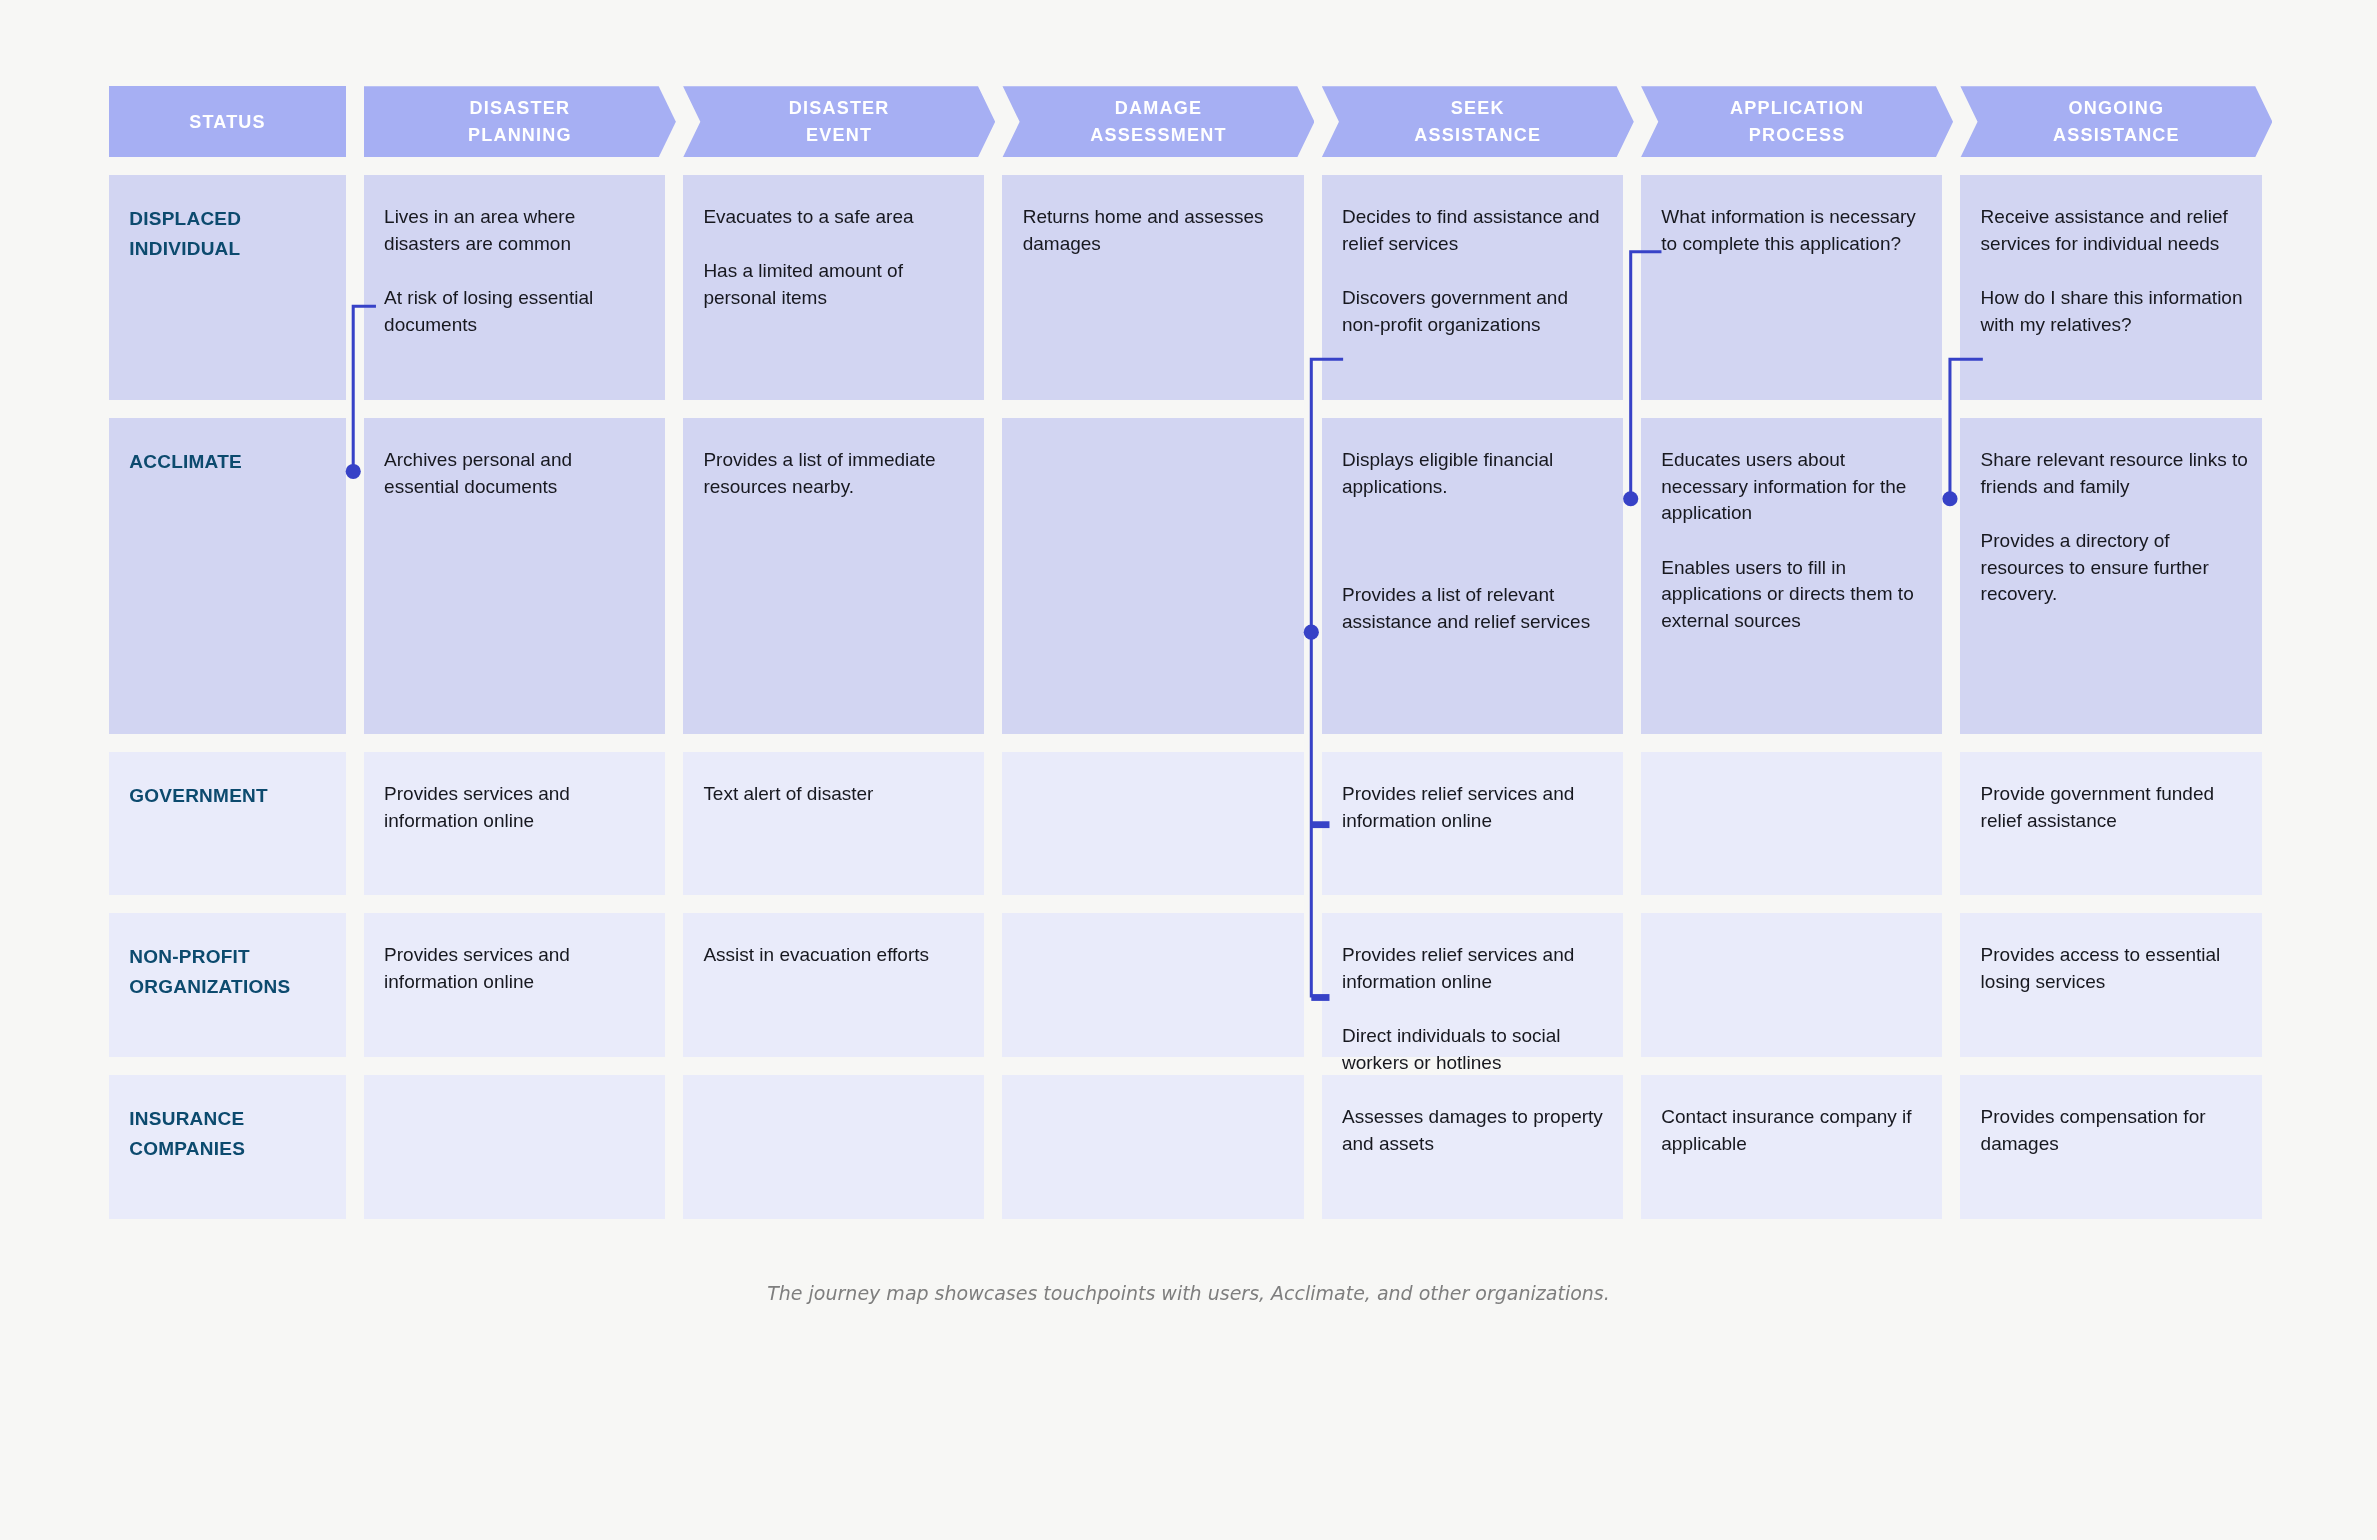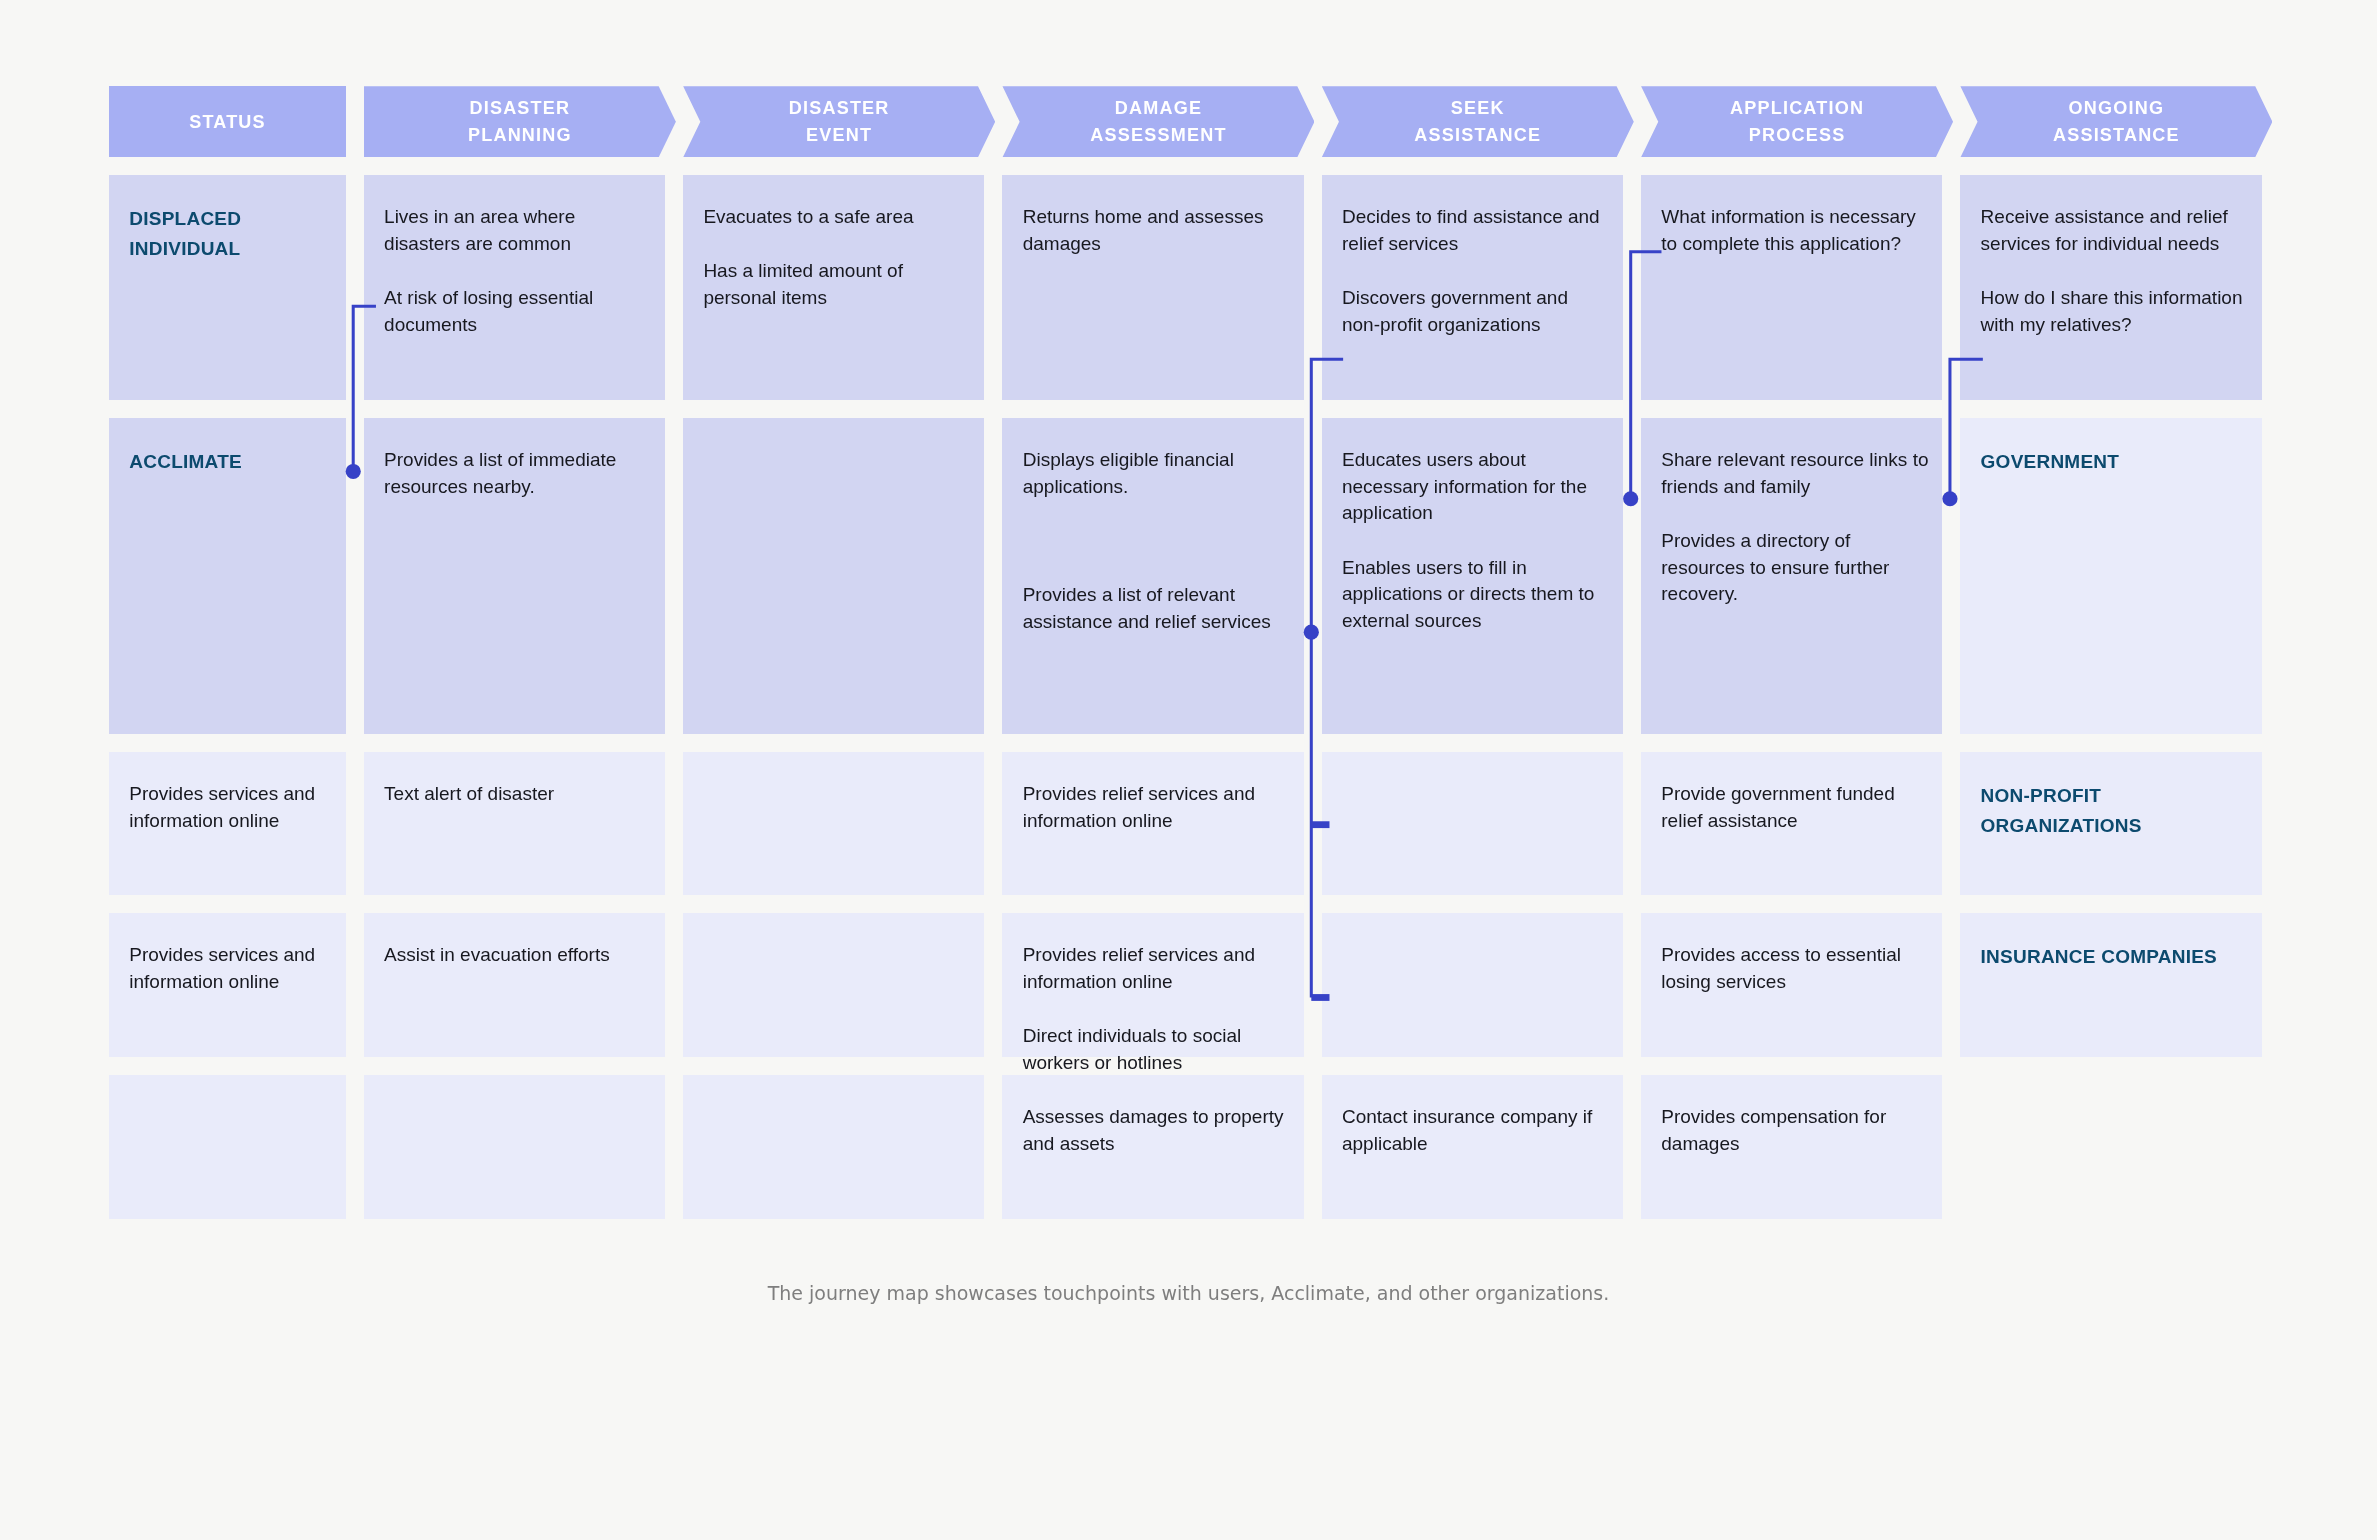--- a/index.html
+++ b/index.html
@@ -35,21 +35,21 @@
   .cell p:last-child{margin-bottom:0;}
   .cell p:empty{min-height:1.13vw;}
   .row-label{font-weight:bold;font-size:0.8vw;line-height:1.25vw;letter-spacing:0.01vw;color:#0c4a6e;}
   .overlay{position:absolute;left:0;top:0;width:100%;height:100%;pointer-events:none;}
   .connector{stroke:var(--connector,#3742c7);fill:none;stroke-width:2;}
   .connector-tick{stroke:var(--connector,#3742c7);fill:none;stroke-width:4.5;}
   .connector-dot{fill:var(--connector,#3742c7);stroke:none;}
   .caption{
     position:absolute;left:0;top:95.9%;width:100%;text-align:center;
     font-family:"DejaVu Sans", sans-serif;
-    font-size:0.8vw;color:var(--caption,#7e7e7e);
+    font-size:0.8vw;color:var(--caption,#7e7e7e);font-style:italic;
   }
 </style>
 </head>
 <body>
 
 <div class="canvas" style="--bg: #f7f7f5; --phase: #a6aff3; --celldark: #d2d5f2; --celllight: #e9ebfa; --connector: #3742c7; --text: #17181f; --headertext: #ffffff; --caption: #7e7e7e;">
 
   <div class="grid" id="grid">
       <div class="phase-head">STATUS</div>
       <div class="phase-head chev chev-first">DISASTER
@@ -81,20 +81,23 @@
         <p>Discovers government and non-profit organizations</p>
       </div>
       <div class="cell cell-dark row-dark">
         <p>What information is necessary to complete this application?</p>
       </div>
       <div class="cell cell-dark row-dark">
         <p>Receive assistance and relief services for individual needs</p>
         <p>How do I share this information with my relatives?</p>
       </div>
       <div class="cell cell-dark row-dark"><span class="row-label">ACCLIMATE</span></div>
+      <div class="cell cell-dark row-dark">
+        <p>Archives personal and essential documents</p>
+      </div>
       <div class="cell cell-dark row-dark">
         <p>Provides a list of immediate resources nearby.</p>
       </div>
       <div class="cell cell-dark row-dark"></div>
       <div class="cell cell-dark row-dark">
         <p>Displays eligible financial applications.</p>
         <p></p>
         <p>Provides a list of relevant assistance and relief services</p>
       </div>
       <div class="cell cell-dark row-dark">

